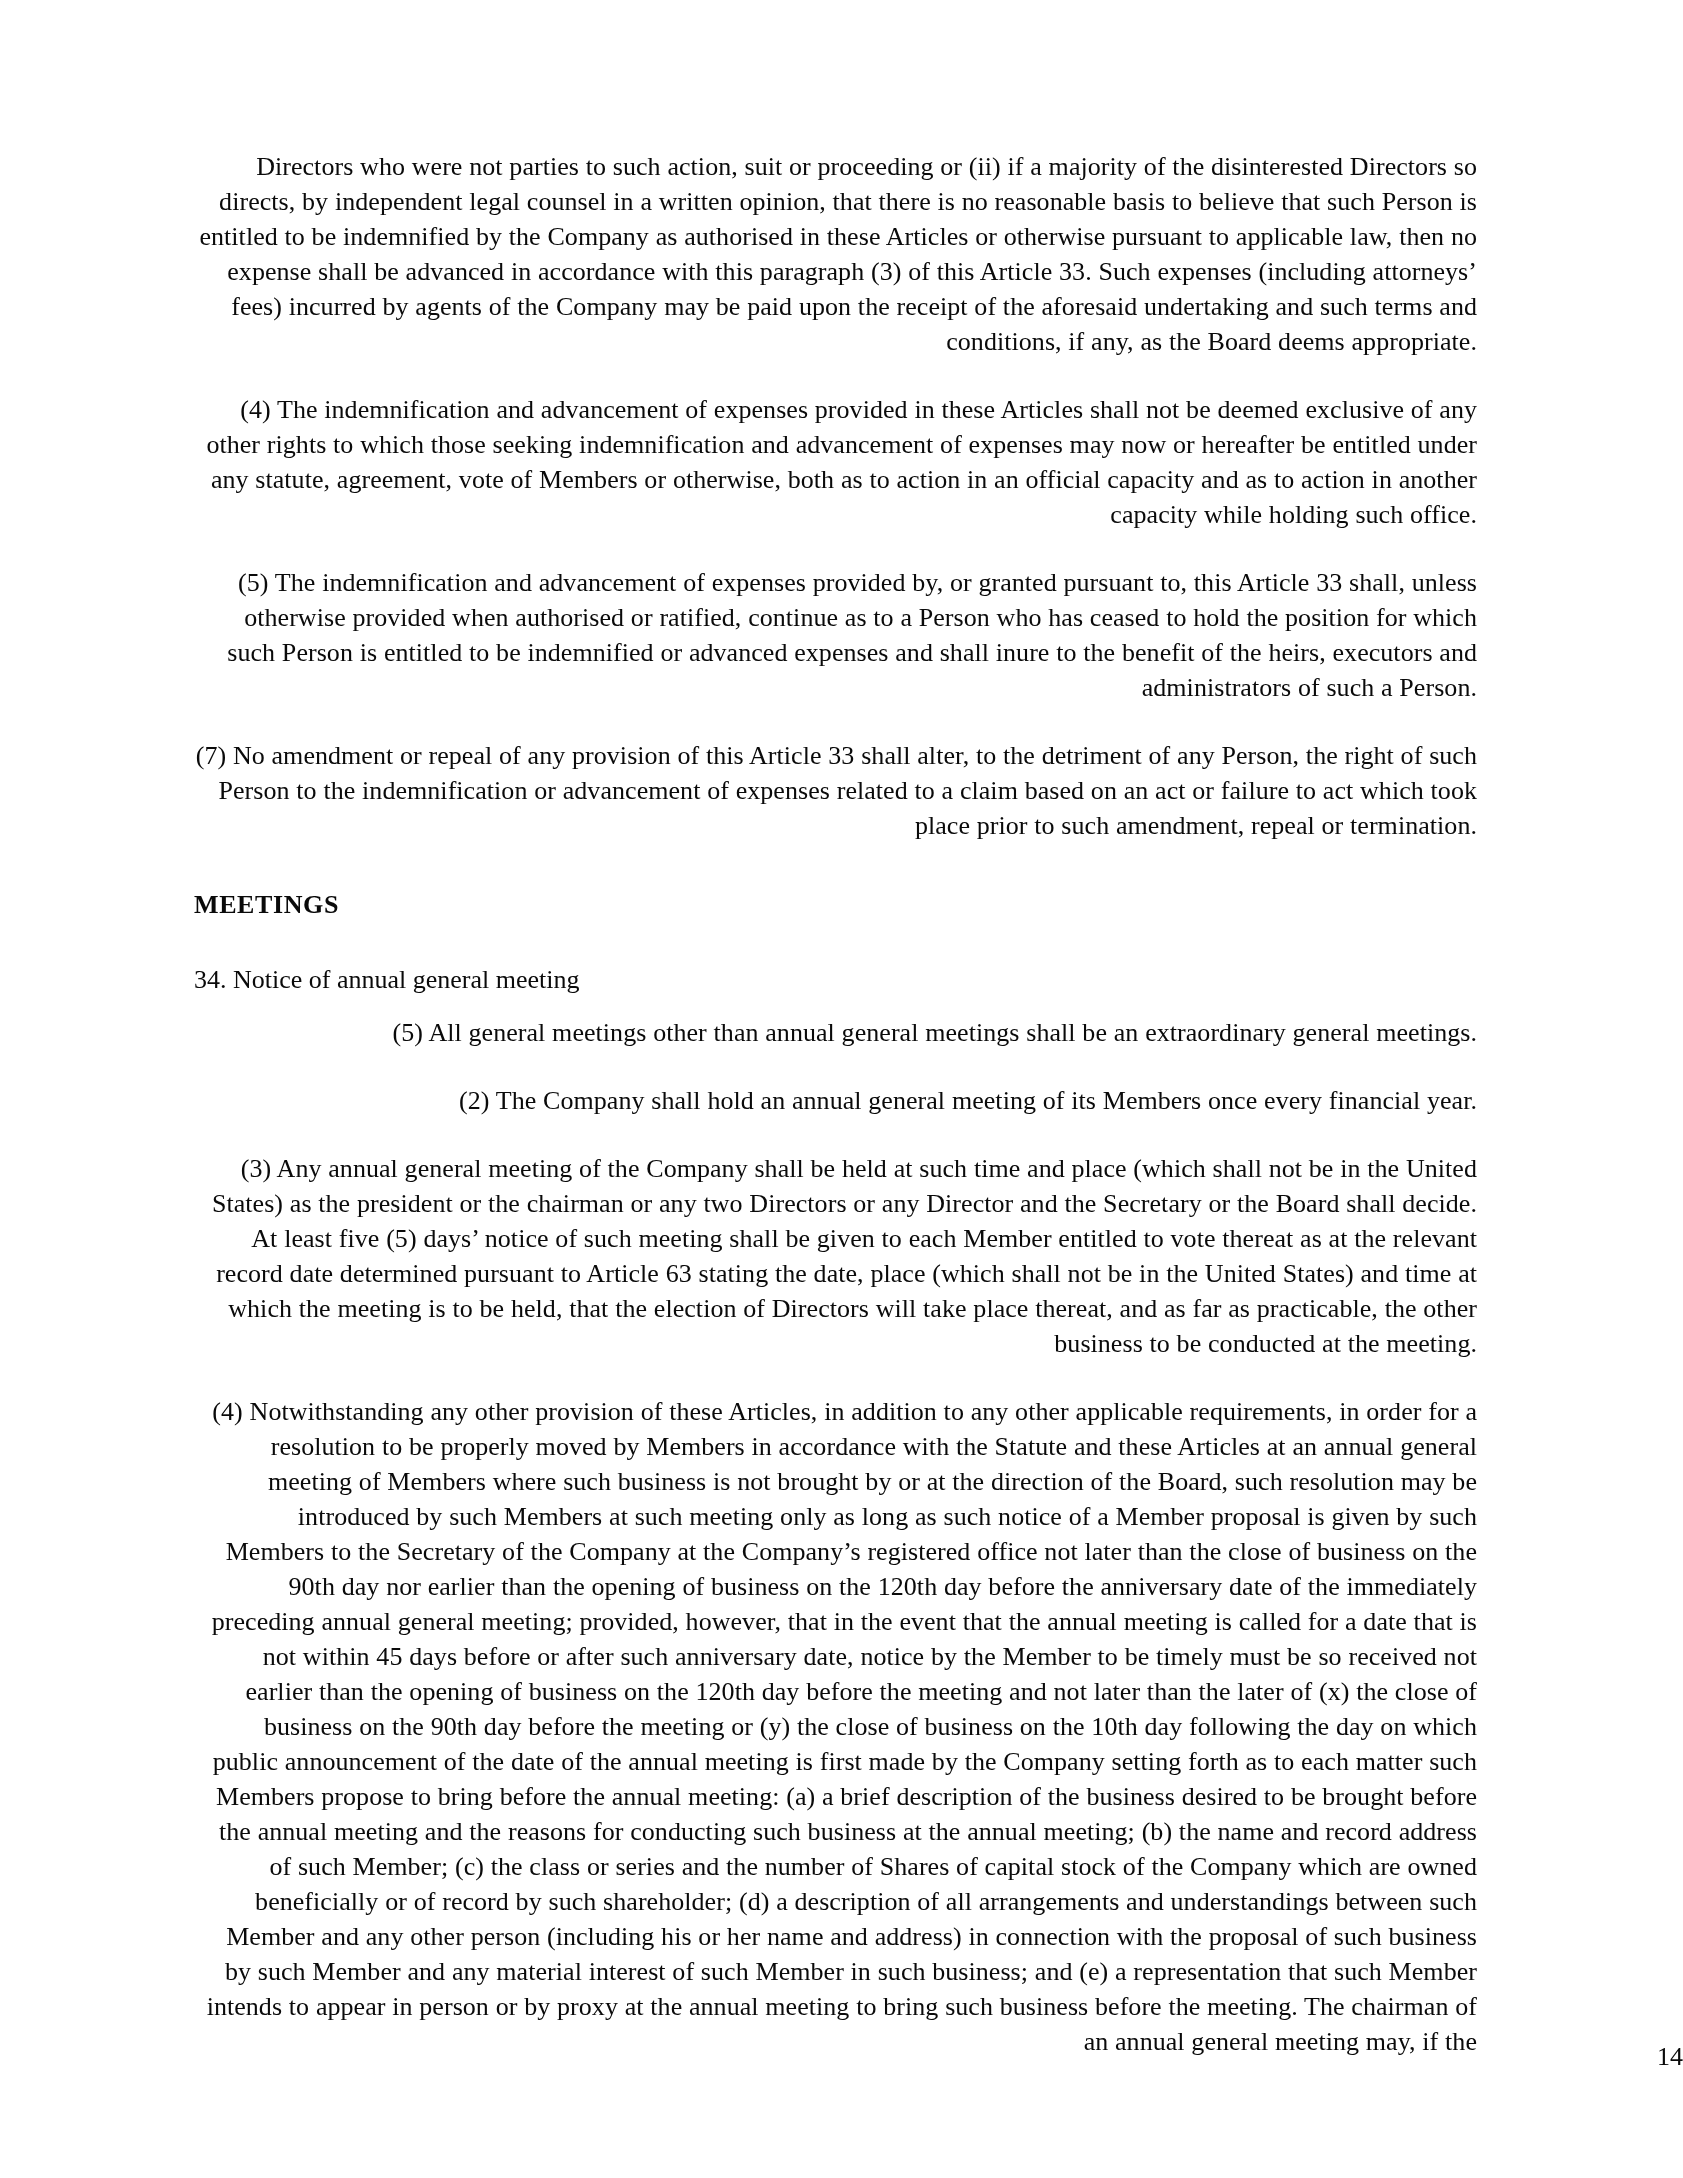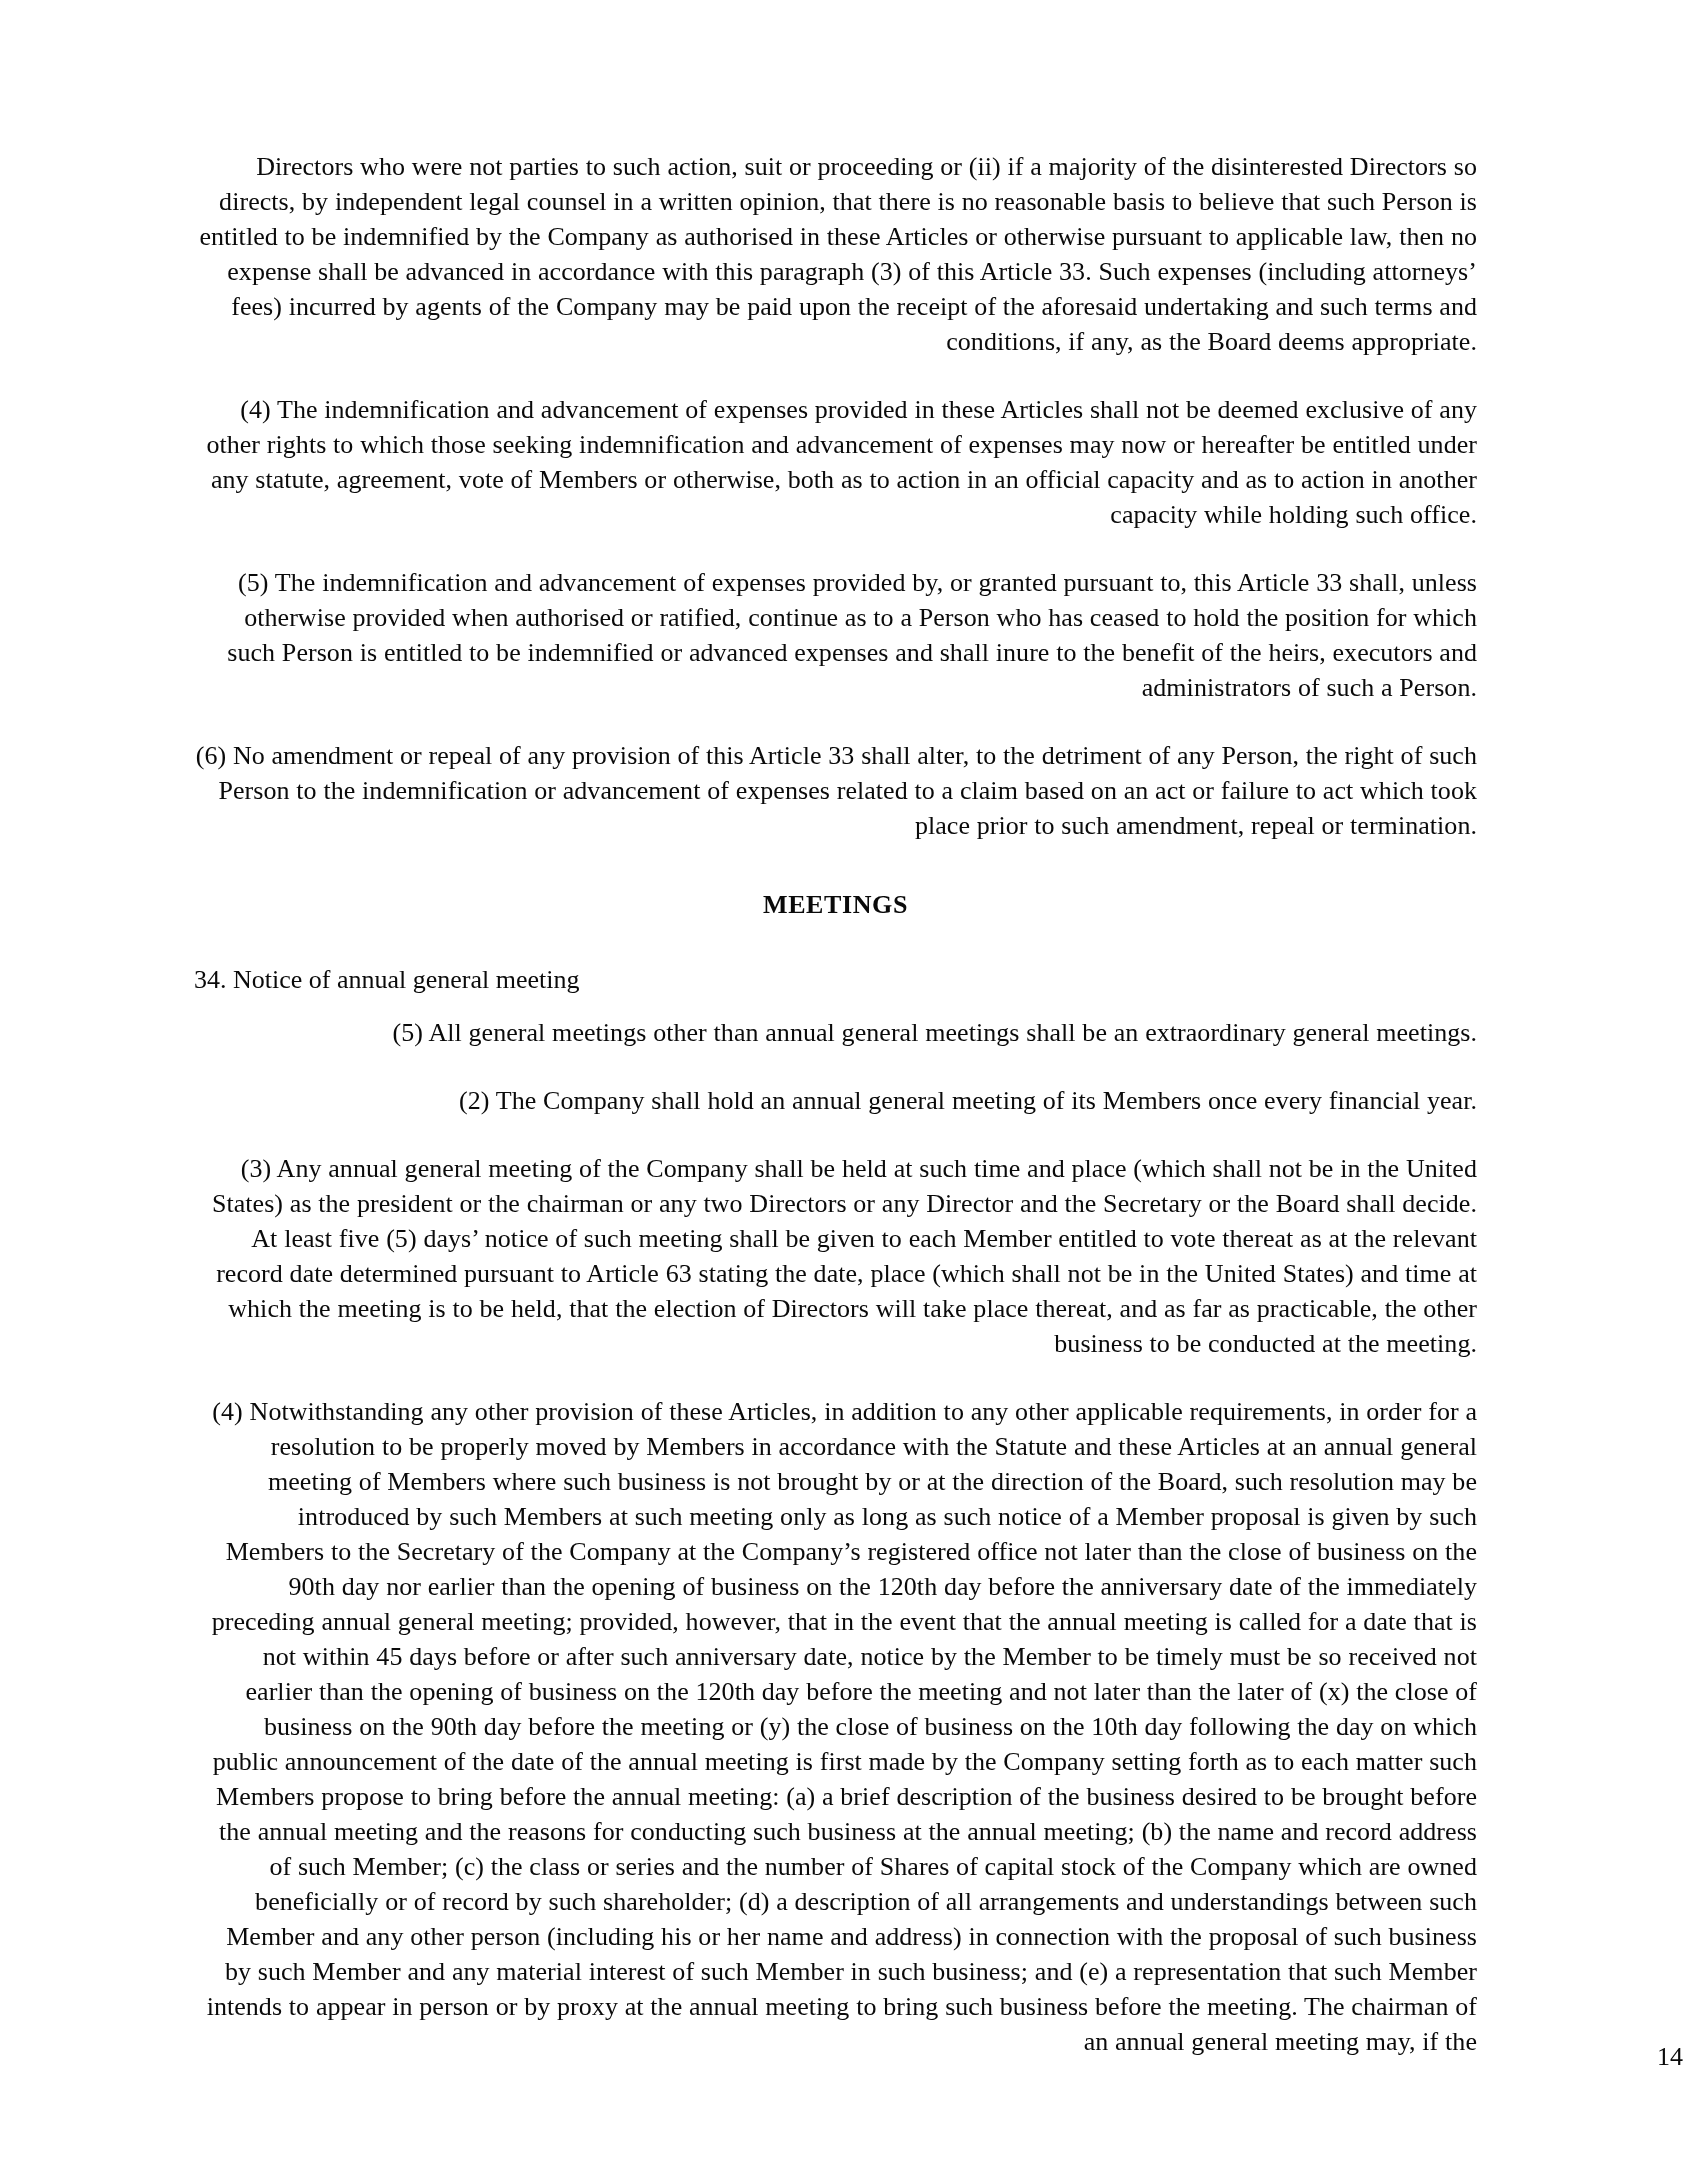--- a/index.html
+++ b/index.html
@@ -28,21 +28,21 @@
   }
   .para {
     font-size: 26px;
     line-height: 35px;
     text-align: right;
     margin: 0 0 33px 0;
     letter-spacing: 0.05px;
     word-spacing: 0.2px;
   }
   .heading {
-    text-align: center;
+    text-align: left;
     font-weight: bold;
     font-size: 26px;
     line-height: 35px;
     letter-spacing: 0.6px;
     margin: 44px 0 40px 0;
   }
   .item-line {
     font-size: 26px;
     line-height: 35px;
     margin: 0 0 18px 0;
@@ -63,21 +63,21 @@
 <div class="page">
 
   <div class="text-column">
 
     <p class="para">Directors who were not parties to such action, suit or proceeding or (ii) if a majority of the disinterested Directors so directs, by independent legal counsel in a written opinion, that there is no reasonable basis to believe that such Person is entitled to be indemnified by the Company as authorised in these Articles or otherwise pursuant to applicable law, then no expense shall be advanced in accordance with this paragraph (3) of this Article 33. Such expenses (including attorneys’ fees) incurred by agents of the Company may be paid upon the receipt of the aforesaid undertaking and such terms and conditions, if any, as the Board deems appropriate.</p>
 
     <p class="para">(4)   The indemnification and advancement of expenses provided in these Articles shall not be deemed exclusive of any other rights to which those seeking indemnification and advancement of expenses may now or hereafter be entitled under any statute, agreement, vote of Members or otherwise, both as to action in an official capacity and as to action in another capacity while holding such office.</p>
 
     <p class="para">(5)   The indemnification and advancement of expenses provided by, or granted pursuant to, this Article 33 shall, unless otherwise provided when authorised or ratified, continue as to a Person who has ceased to hold the position for which such Person is entitled to be indemnified or advanced expenses and shall inure to the benefit of the heirs, executors and administrators of such a Person.</p>
 
-    <p class="para">(6)   No amendment or repeal of any provision of this Article 33 shall alter, to the detriment of any Person, the right of such Person to the indemnification or advancement of expenses related to a claim based on an act or failure to act which took place prior to such amendment, repeal or termination.</p>
+    <p class="para">(7)   No amendment or repeal of any provision of this Article 33 shall alter, to the detriment of any Person, the right of such Person to the indemnification or advancement of expenses related to a claim based on an act or failure to act which took place prior to such amendment, repeal or termination.</p>
 
     <div class="heading">MEETINGS</div>
 
     <p class="item-line">34.  Notice of annual general meeting</p>
 
     <p class="para">(5)   All general meetings other than annual general meetings shall be an extraordinary general meetings.</p>
 
     <p class="para">(2)   The Company shall hold an annual general meeting of its Members once every financial year.</p>
 
     <p class="para">(3)   Any annual general meeting of the Company shall be held at such time and place (which shall not be in the United States) as the president or the chairman or any two Directors or any Director and the Secretary or the Board shall decide. At least five (5) days’ notice of such meeting shall be given to each Member entitled to vote thereat as at the relevant record date determined pursuant to Article 63 stating the date, place (which shall not be in the United States) and time at which the meeting is to be held, that the election of Directors will take place thereat, and as far as practicable, the other business to be conducted at the meeting.</p>

